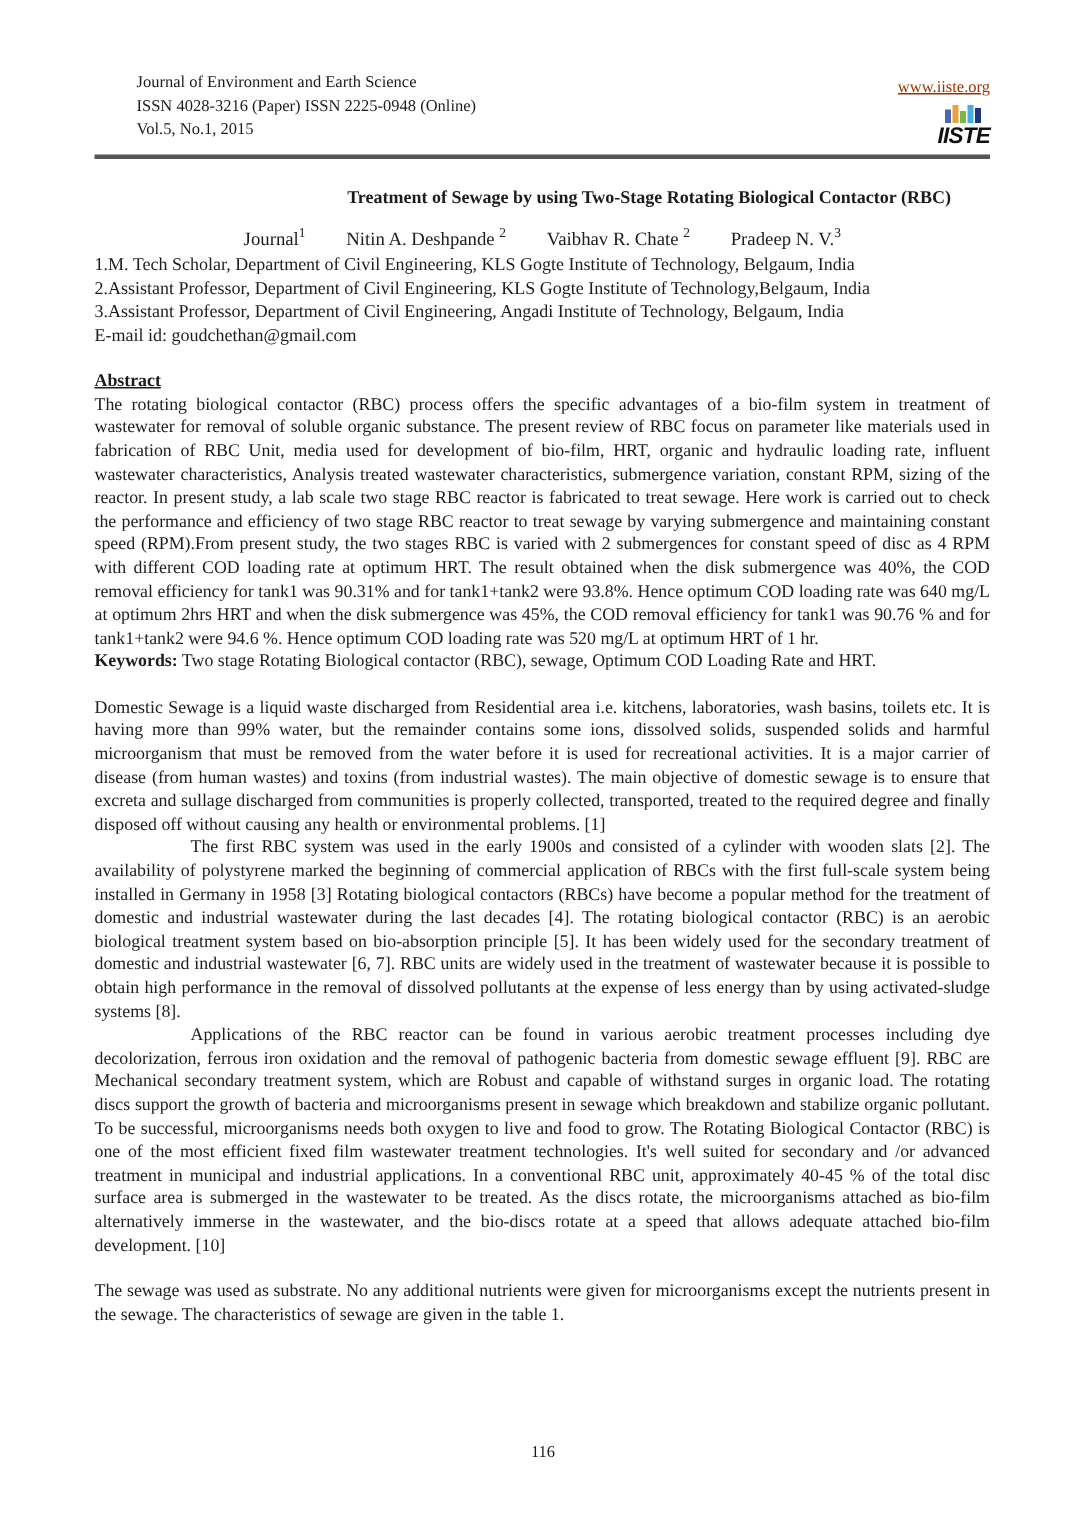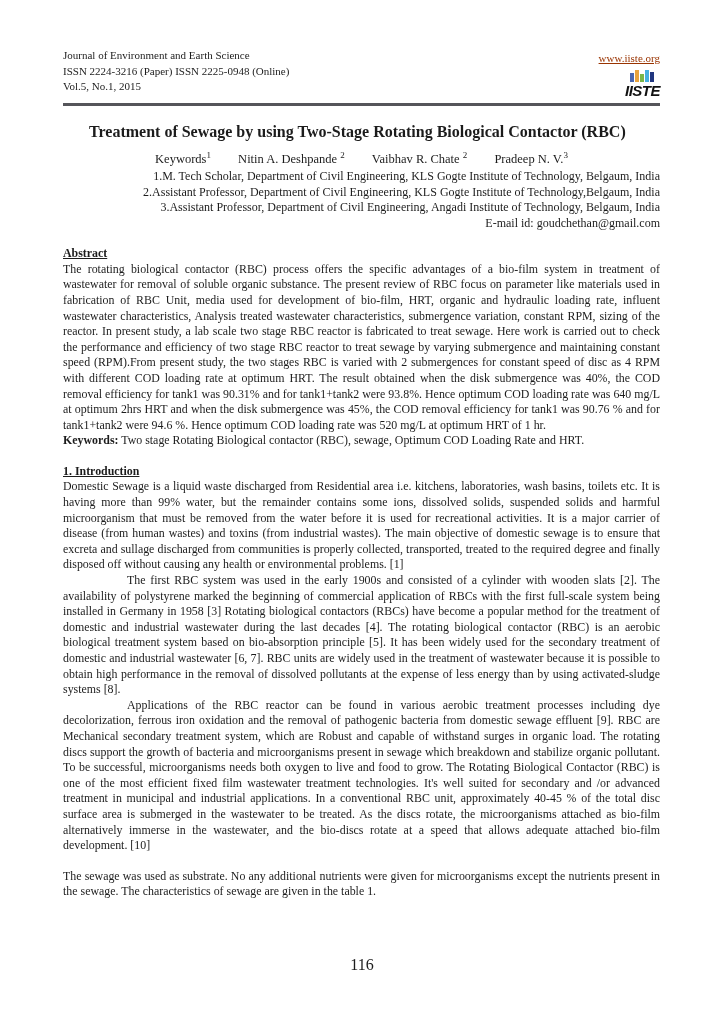--- a/index.html
+++ b/index.html
@@ -8,58 +8,58 @@
     width:724px; height:1024px;
     margin:0 auto;
     background:#ffffff;
     font-family:"Liberation Serif", serif;
     color:#1c1c1c;
     box-sizing:border-box;
     padding:48px 64px 0 63px;
     overflow:hidden;
   }
   
-  .header-row { display:flex; justify-content:space-between; align-items:flex-start; }
+  .header-row { display:flex; justify-content:space-between; align-items:flex-start;margin-left:28px; }
   .header-left { font-size:11px; line-height:15.5px; }
   .header-right { text-align:right; }
   .site-link { font-size:11px; text-decoration:underline; cursor:pointer; display:inline-block; line-height:15px; }
   .logo { display:inline-block; text-align:left; margin-top:3px; }
   .logo-bars { display:flex; align-items:flex-end; justify-content:center; gap:1px; height:13px; }
   .logo-bar { width:4px; background:#888; }
   .logo-bars .logo-bar:nth-child(1){height:9px;}
   .logo-bars .logo-bar:nth-child(2){height:12px;}
   .logo-bars .logo-bar:nth-child(3){height:8px;}
   .logo-bars .logo-bar:nth-child(4){height:12px;}
   .logo-bars .logo-bar:nth-child(5){height:10px;}
   .logo-text { font-family:"Liberation Sans", sans-serif; font-weight:bold; font-size:15px; letter-spacing:-0.5px; color:#111; line-height:15px; font-style:italic; }
   .header-rule { border:0; border-top:3px solid #55555a; margin:3px 0 0 0; }
   
-  .title { text-align:left; font-weight:bold; font-size:16px; line-height:25px; max-width:545px; margin:13px auto 0 auto; }
+  .title { text-align:right; font-weight:bold; font-size:12px; line-height:25px; max-width:545px; margin:13px auto 0 auto; }
   .authors { text-align:center; font-size:12.5px; margin-top:6px; }
   .author { margin:0 12px; white-space:pre; }
   .author sup { font-size:9px; }
-  .affiliations { text-align:right; font-size:12px; line-height:15.5px; margin-top:2px; }
+  .affiliations { text-align:left; font-size:12px; line-height:15.5px; margin-top:2px; }
   
   .spacer-line { height:15px; }
   .h-bold { font-weight:bold; font-size:11.9px; line-height:15.6px; margin:0;text-decoration:underline; }
   .body-text { font-size:11.9px; line-height:15.6px; text-align:justify; margin:0; }
   .indent { text-indent:64px; }
   .kw-label { font-weight:bold; }
   
-  .page-number { position:absolute; left:0; right:0; bottom:50px; text-align:center; font-size:16px; }
+  .page-number { position:absolute; left:0; right:0; bottom:50px; text-align:center; font-size:11px; }
 </style>
 </head>
 <body>
 
 <div class="page">
 
   <div class="header-row">
     <div class="header-left">
       <div>Journal of Environment and Earth Science</div>
-      <div>ISSN 2224-3216 (Paper) ISSN 2225-0948 (Online)</div>
+      <div>ISSN 4028-3216 (Paper) ISSN 2225-0948 (Online)</div>
       <div>Vol.5, No.1, 2015</div>
     </div>
     <div class="header-right">
       <a class="site-link" style="color: rgb(153, 51, 0);">www.iiste.org</a><br>
       <span class="logo">
         <span class="logo-bars">
           <span class="logo-bar" style="background: rgb(74, 103, 176);"></span>
           <span class="logo-bar" style="background: rgb(232, 163, 61);"></span>
           <span class="logo-bar" style="background: rgb(122, 182, 72);"></span>
           <span class="logo-bar" style="background: rgb(69, 176, 224);"></span>
@@ -67,42 +67,41 @@
         </span>
         <span class="logo-text">IISTE</span>
       </span>
     </div>
   </div>
   <hr class="header-rule">
 
   <div class="title">Treatment of Sewage by using Two-Stage Rotating Biological Contactor (RBC)</div>
 
   <div class="authors">
-    <span class="author"><span>Keywords</span><sup>1</sup></span>
+    <span class="author"><span>Journal</span><sup>1</sup></span>
     <span class="author"><span>Nitin A. Deshpande </span><sup>2</sup></span>
     <span class="author"><span>Vaibhav R. Chate </span><sup>2</sup></span>
     <span class="author"><span>Pradeep N. V.</span><sup>3</sup></span>
   </div>
 
   <div class="affiliations">
     <div>1.M. Tech Scholar, Department of Civil Engineering, KLS Gogte Institute of Technology, Belgaum, India</div>
     <div>2.Assistant Professor, Department of Civil Engineering, KLS Gogte Institute of Technology,Belgaum, India</div>
     <div>3.Assistant Professor, Department of Civil Engineering, Angadi Institute of Technology, Belgaum, India</div>
     <div>E-mail id: goudchethan@gmail.com</div>
   </div>
 
   <div class="spacer-line"></div>
 
   <p class="h-bold">Abstract</p>
   <p class="body-text">The rotating biological contactor (RBC) process offers the specific advantages of a bio-film system in treatment of wastewater for removal of soluble organic substance. The present review of RBC focus on parameter like materials used in fabrication of RBC Unit, media used for development of bio-film, HRT, organic and hydraulic loading rate, influent wastewater characteristics, Analysis treated wastewater characteristics, submergence variation, constant RPM, sizing of the reactor. In present study, a lab scale two stage RBC reactor is fabricated to treat sewage. Here work is carried out to check the performance and efficiency of two stage RBC reactor to treat sewage by varying submergence and maintaining constant speed (RPM).From present study, the two stages RBC is varied with 2 submergences for constant speed of disc as 4 RPM with different COD loading rate at optimum HRT. The result obtained when the disk submergence was 40%, the COD removal efficiency for tank1 was 90.31% and for tank1+tank2 were 93.8%. Hence optimum COD loading rate was 640 mg/L at optimum 2hrs HRT and when the disk submergence was 45%, the COD removal efficiency for tank1 was 90.76 % and for tank1+tank2 were 94.6 %. Hence optimum COD loading rate was 520 mg/L at optimum HRT of 1 hr.</p>
   <p class="body-text"><span class="kw-label">Keywords:</span><span> Two stage Rotating Biological contactor (RBC), sewage, Optimum COD Loading Rate and HRT.</span></p>
 
   <div class="spacer-line"></div>
 
-  <p class="h-bold">1. Introduction</p>
   <p class="body-text">Domestic Sewage is a liquid waste discharged from Residential area i.e. kitchens, laboratories, wash basins, toilets etc. It is having more than 99% water, but the remainder contains some ions, dissolved solids, suspended solids and harmful microorganism that must be removed from the water before it is used for recreational activities. It is a major carrier of disease (from human wastes) and toxins (from industrial wastes). The main objective of domestic sewage is to ensure that excreta and sullage discharged from communities is properly collected, transported, treated to the required degree and finally disposed off without causing any health or environmental problems. [1]</p>
   <p class="body-text indent">The first RBC system was used in the early 1900s and consisted of a cylinder with wooden slats [2]. The availability of polystyrene marked the beginning of commercial application of RBCs with the first full-scale system being installed in Germany in 1958 [3] Rotating biological contactors (RBCs) have become a popular method for the treatment of domestic and industrial wastewater during the last decades [4]. The rotating biological contactor (RBC) is an aerobic biological treatment system based on bio-absorption principle [5]. It has been widely used for the secondary treatment of domestic and industrial wastewater [6, 7]. RBC units are widely used in the treatment of wastewater because it is possible to obtain high performance in the removal of dissolved pollutants at the expense of less energy than by using activated-sludge systems [8].</p>
   <p class="body-text indent">Applications of the RBC reactor can be found in various aerobic treatment processes including dye decolorization, ferrous iron oxidation and the removal of pathogenic bacteria from domestic sewage effluent [9]. RBC are Mechanical secondary treatment system, which are Robust and capable of withstand surges in organic load. The rotating discs support the growth of bacteria and microorganisms present in sewage which breakdown and stabilize organic pollutant. To be successful, microorganisms needs both oxygen to live and food to grow. The Rotating Biological Contactor (RBC) is one of the most efficient fixed film wastewater treatment technologies. It's well suited for secondary and /or advanced treatment in municipal and industrial applications. In a conventional RBC unit, approximately 40-45 % of the total disc surface area is submerged in the wastewater to be treated. As the discs rotate, the microorganisms attached as bio-film alternatively immerse in the wastewater, and the bio-discs rotate at a speed that allows adequate attached bio-film development. [10]</p>
 
   <div class="spacer-line"></div>
 
   <p class="body-text">The sewage was used as substrate. No any additional nutrients were given for microorganisms except the nutrients present in the sewage. The characteristics of sewage are given in the table 1.</p>
 
   <div class="page-number">116</div>
 

